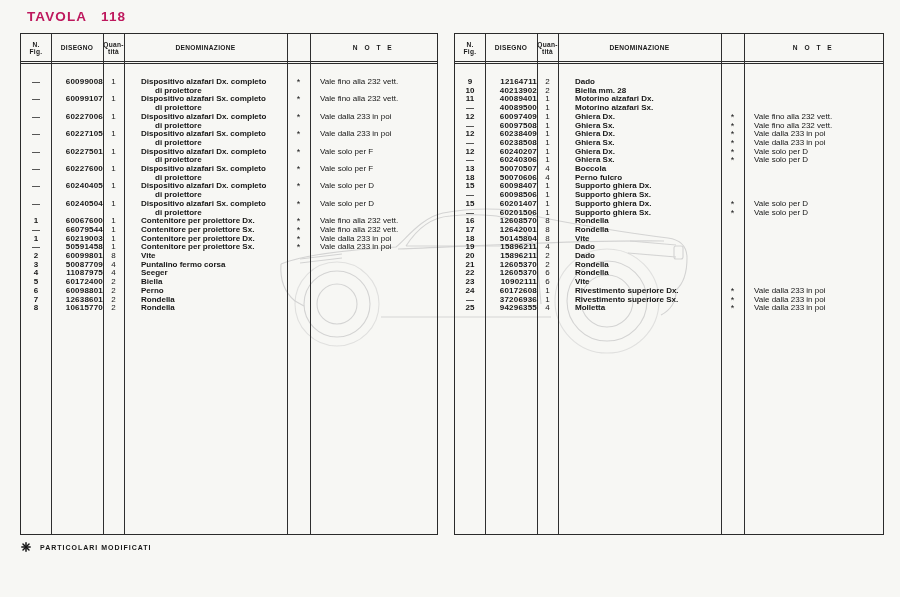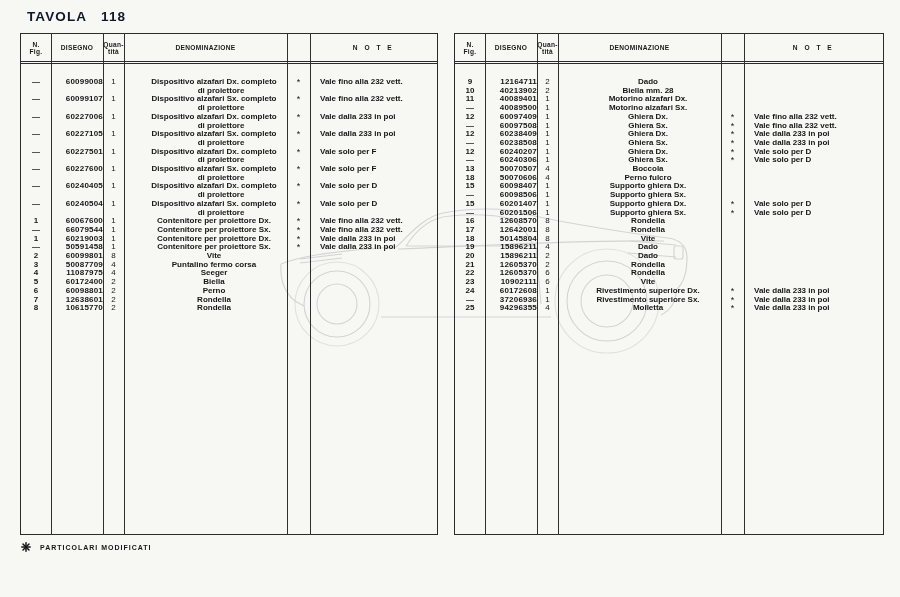--- a/index.html
+++ b/index.html
@@ -4,21 +4,21 @@
 <style>
   html,body{margin:0;padding:0;}
   body{
     width:900px;height:597px;position:relative;overflow:hidden;
     background:#f7f7f4;
     font-family:"Liberation Sans", sans-serif;
     color:#161616;
   }
   .title{
     position:absolute;left:27px;top:9px;
-    font-size:13.5px;font-weight:bold;letter-spacing:1.1px;color:#0f172a;
+    font-size:13.5px;font-weight:bold;letter-spacing:1.1px;color:#be185d;
   }
   .title .num{margin-left:14px;}
   .watermark{position:absolute;left:0;top:0;z-index:0;}
   .ptable{
     position:absolute;top:33px;height:502px;z-index:2;
     border:1.5px solid #2b2b2b;box-sizing:border-box;
     background:transparent;
   }
   .ptable.left{left:20px;width:418px;}
   .ptable.right{left:454px;width:430px;}
@@ -31,24 +31,24 @@
     font-size:6.6px;font-weight:bold;letter-spacing:.3px;color:#1a1a1a;
   }
   .hc{display:flex;flex-direction:column;justify-content:center;text-align:center;line-height:7px;flex:none;}
   .h-fig{width:30px}.h-dis{width:52px}.h-qty{width:21px}.h-den{width:163px}.h-star{width:23px}.h-note{flex:1;letter-spacing:2.5px;}
   .rows{position:absolute;top:44px;left:0;right:0;font-size:8px;line-height:8.7px;}
   .trow{display:flex;align-items:flex-start;}
   .c{flex:none;}
   .c.fig{width:30px;text-align:center;font-weight:bold;}
   .c.dis{width:52px;text-align:right;font-weight:bold;letter-spacing:.2px;}
   .c.qty{width:21px;text-align:center;}
-  .c.den{width:163px;padding-left:17px;box-sizing:border-box;font-weight:bold;text-align:center;}
+  .c.den{width:163px;padding-left:17px;box-sizing:border-box;font-weight:bold;}
   .den2{margin-left:14px;font-weight:bold;}
   .c.star{width:23px;text-align:center;font-size:9px;}
-  .c.note{flex:1;padding-left:10px;box-sizing:border-box;font-weight:bold;}
+  .c.note{flex:1;padding-left:10px;box-sizing:border-box;}
   .footer{
     position:absolute;left:21px;top:542px;z-index:2;
     display:flex;align-items:center;gap:9px;
     font-size:7px;font-weight:bold;letter-spacing:1px;color:#161616;
   }
 </style>
 </head>
 <body>
 
 <div>

